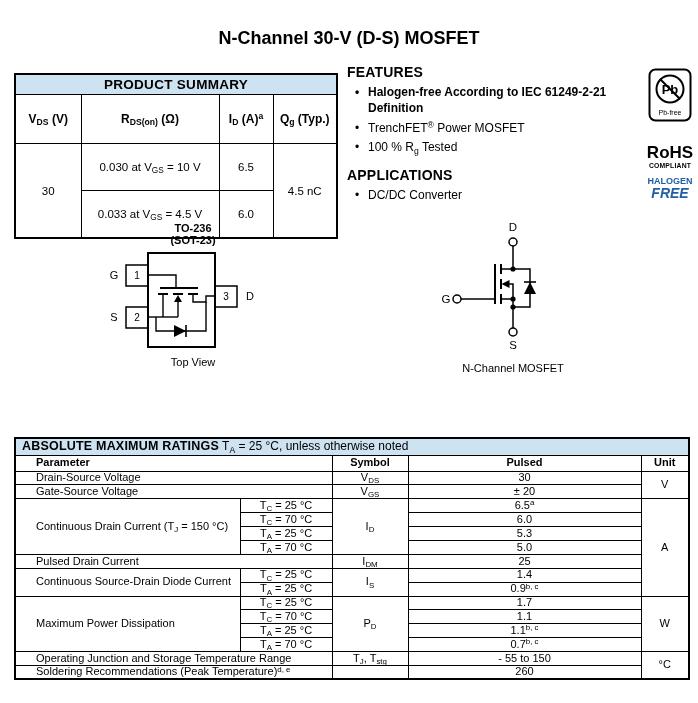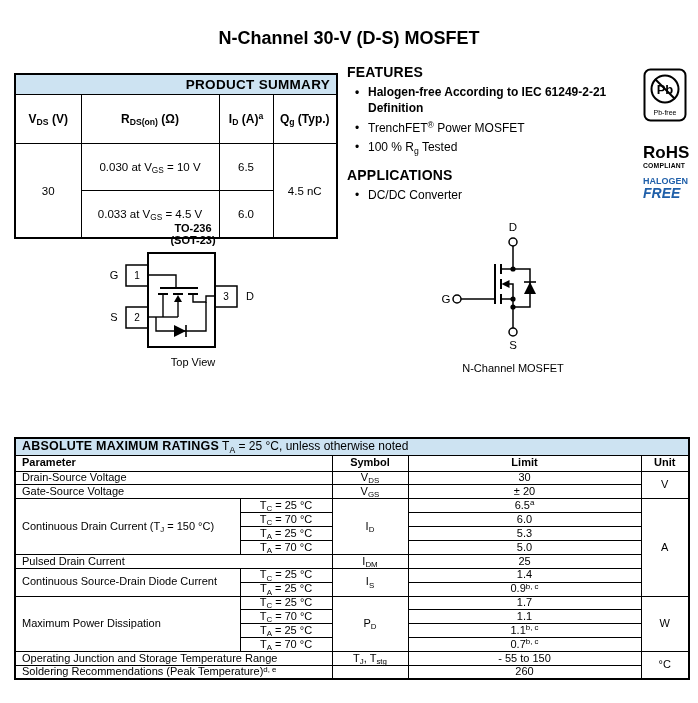--- a/index.html
+++ b/index.html
@@ -13,50 +13,50 @@
   sup{ font-size:0.72em; position:relative; top:-0.45em; vertical-align:baseline; line-height:0; }
 
   .page-title{ position:absolute; top:8px; left:0; width:100%; text-align:center;
     font-size:18px; font-weight:bold;margin-top:20px; }
 
   
   .ps-wrap{ position:absolute; left:14px; top:73px; }
   table.ps{ border-collapse:collapse; table-layout:fixed; width:322px; border:2px solid #000; }
   table.ps td{ border:1px solid #000; text-align:center; font-size:11.5px; padding:17px 2px; }
   table.ps tr.ps-title td{ background:var(--hdr-bg); font-weight:bold; font-size:13.5px;
-    text-align:right; padding:2px 6px; height:18px; letter-spacing:0.3px; }
+    text-align:center; padding:2px 6px; height:18px; letter-spacing:0.3px; }
   table.ps tr.ps-head td{ font-weight:bold; font-size:12px; height:24px; }
   table.ps tr.ps-data td{ height:19px; }
 
   
   .feat{ position:absolute; left:347px; top:64px; width:278px; }
   .feat h2{ margin:0 0 5px 0; font-size:14px; letter-spacing:0.2px; }
   .feat ul{ margin:0; padding:0; list-style:none; }
   .feat li{ position:relative; padding-left:21px; font-size:12px; line-height:1.32; margin-bottom:4px; }
   .feat li::before{ content:"•"; position:absolute; left:8px; }
   .feat li.bold{ font-weight:bold; }
   .feat .apps-h{ margin-top:11px; }
 
   
-  .badges{ position:absolute; left:643px; top:68px; width:54px; }
+  .badges{ position:absolute; left:643px; top:68px; width:54px; text-align:center; }
   .badges .rohs{ font-size:17px; font-weight:bold; line-height:1; margin-top:18px; }
   .badges .compliant{ font-size:6.8px; font-weight:bold; margin-top:1px; letter-spacing:0.2px; }
   .badges .halogen{ font-size:9px; font-weight:bold; color:var(--accent); margin-top:8px; line-height:1; }
   .badges .free{ font-size:14px; font-weight:bold; font-style:italic; color:var(--accent); line-height:1.1; }
 
   .pkg-svg{ position:absolute; left:100px; top:220px; }
   .sch-svg{ position:absolute; left:438px; top:220px; }
   svg text{ font-family:"Liberation Sans", sans-serif; fill:#000; }
 
   
   .amr-wrap{ position:absolute; left:14px; top:437px; }
   table.amr{ border-collapse:collapse; table-layout:fixed; width:674px; border:2px solid #000; }
   table.amr td{ border:1px solid #000; font-size:11px; text-align:center; padding:0 3px;
     height:13.9px; line-height:1.05; }
-  table.amr td.param{ text-align:left; padding-left:6px; }
+  table.amr td.param{ text-align:left; padding-left:20px; }
   table.amr tr.title td{ background:var(--hdr-bg); text-align:left; height:17px;
     font-size:12px; padding-left:6px; }
   table.amr tr.title .ttl-b{ font-weight:bold; font-size:12.5px; letter-spacing:0.2px; }
   table.amr tr.head td{ font-weight:bold; height:16px; }
 </style>
 </head>
 <body>
 
 <div class="page-title">N-Channel 30-V (D-S) MOSFET</div>
 
@@ -184,21 +184,21 @@
         <col style="width:233px">
         <col style="width:48px">
       </colgroup>
     <tbody>
         <tr class="title">
       <td colspan="5"><span class="ttl-b">ABSOLUTE MAXIMUM RATINGS</span><span> T<sub>A</sub> = 25 °C, unless otherwise noted</span></td>
     </tr>
     <tr class="head">
       <td colspan="2" class="param">Parameter</td>
       <td>Symbol</td>
-      <td>Limit</td>
+      <td>Pulsed</td>
       <td>Unit</td>
     </tr>
     <tr>
       <td colspan="2" class="param">Drain-Source Voltage</td>
       <td>V<sub>DS</sub></td>
       <td>30</td>
       <td rowspan="2">V</td>
     </tr>
     <tr>
       <td colspan="2" class="param">Gate-Source Voltage</td>

